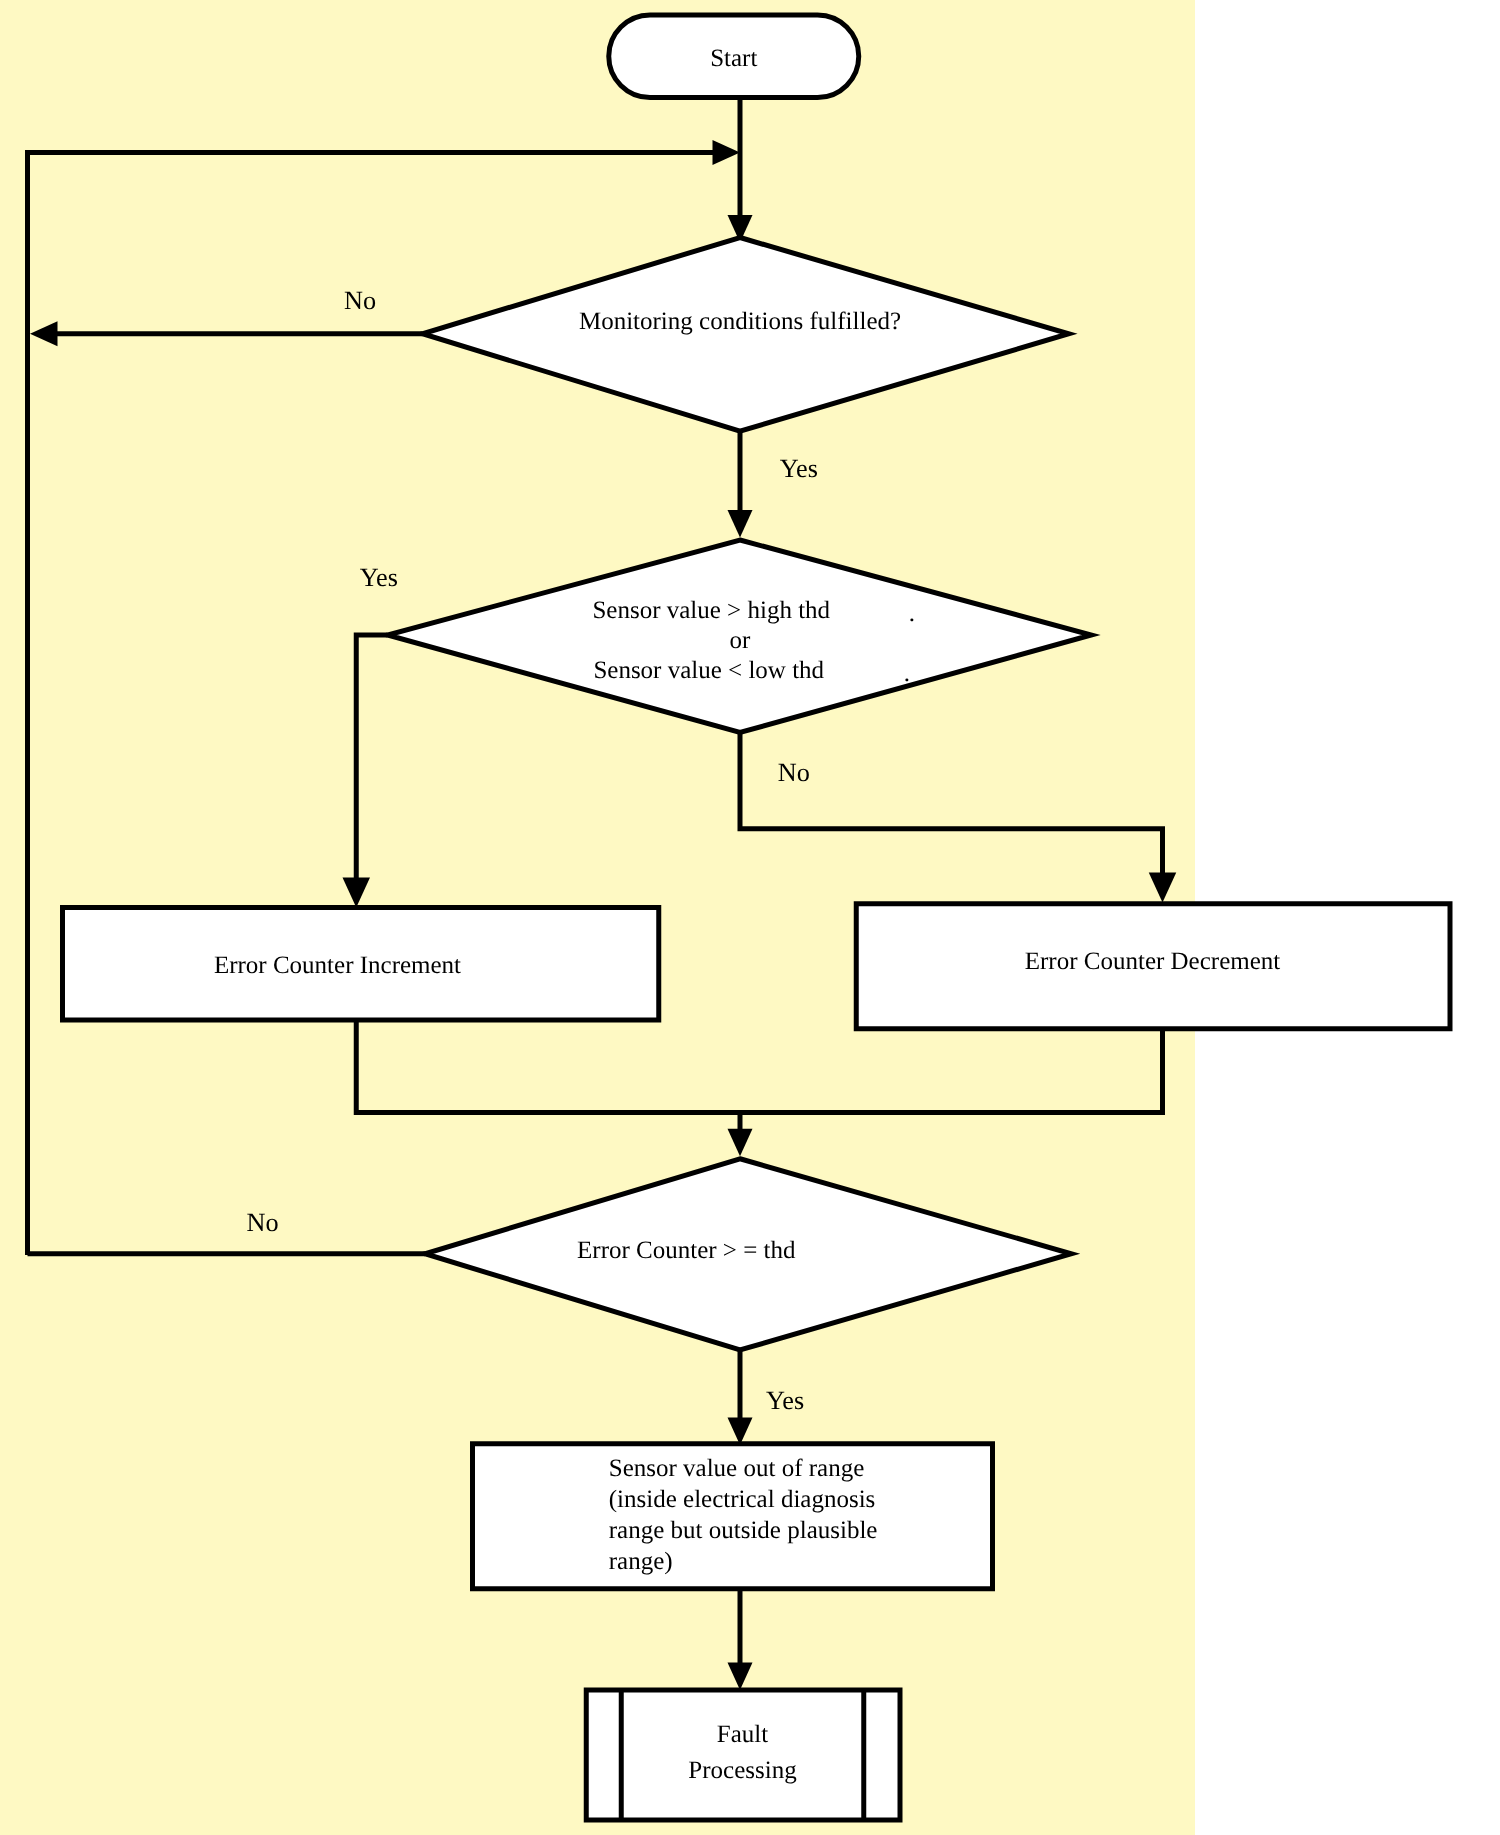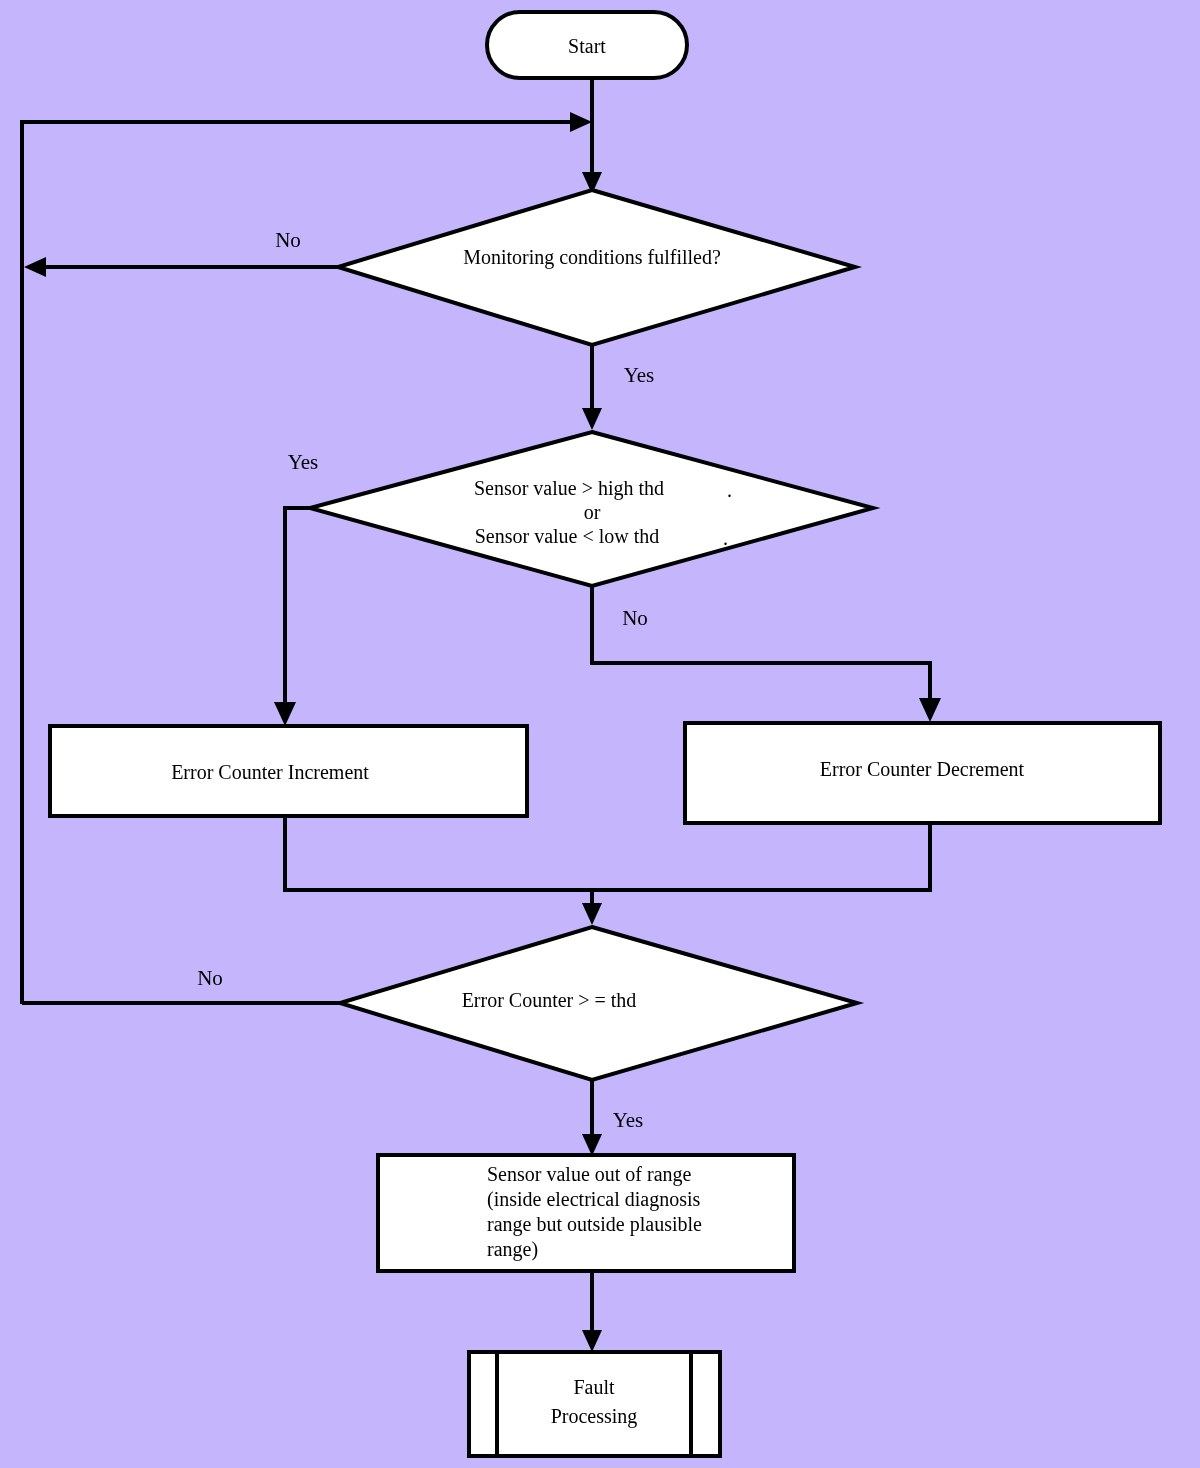--- a/index.html
+++ b/index.html
@@ -8,23 +8,23 @@
     background: #ffffff;
   }
   body {
     width: 1200px;
     height: 1468px;
     font-family: "Liberation Serif", "DejaVu Serif", serif;
     overflow: hidden;
   }
   #flowchart-root {
     position: relative;
-    width: 1200px;
+    width: 956px;
     height: 1468px;
-    background: #c4b5fd;
+    background: #fef9c3;
   }
   svg#flow-svg {
     display: block;
     width: 1200px;
     height: 1468px;
   }
   .shape-outline {
     fill: #ffffff;
     stroke: #000000;
     stroke-width: 4;

